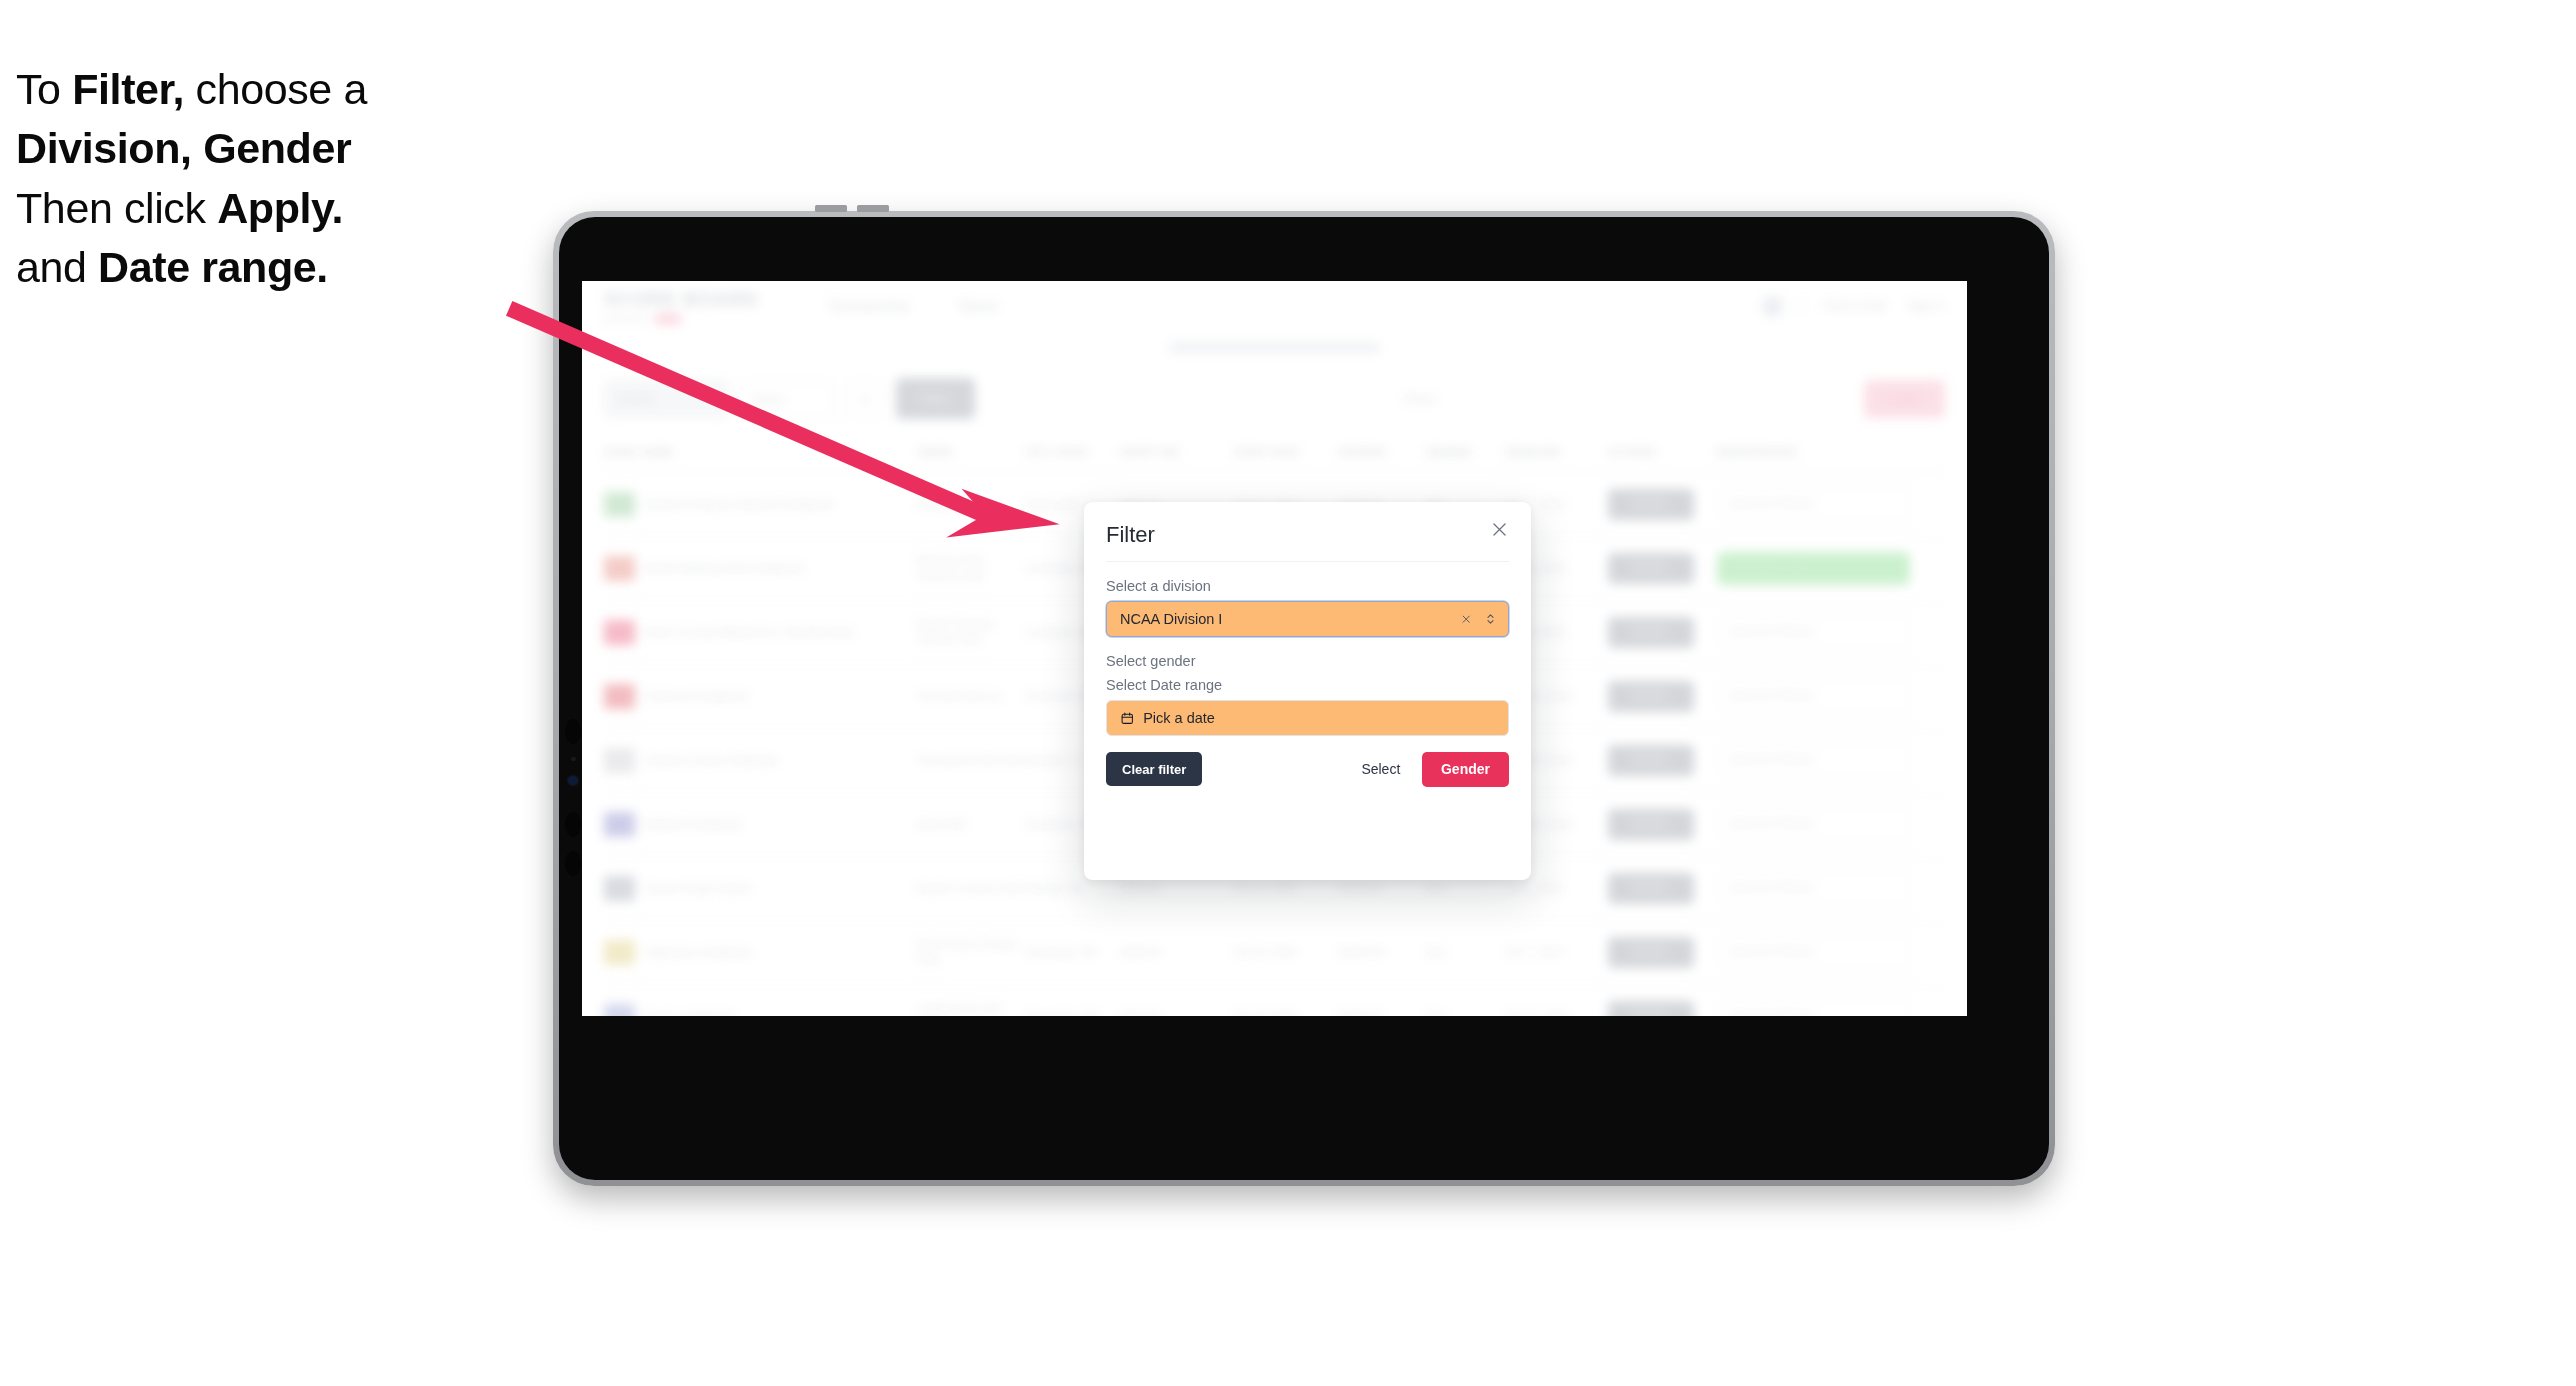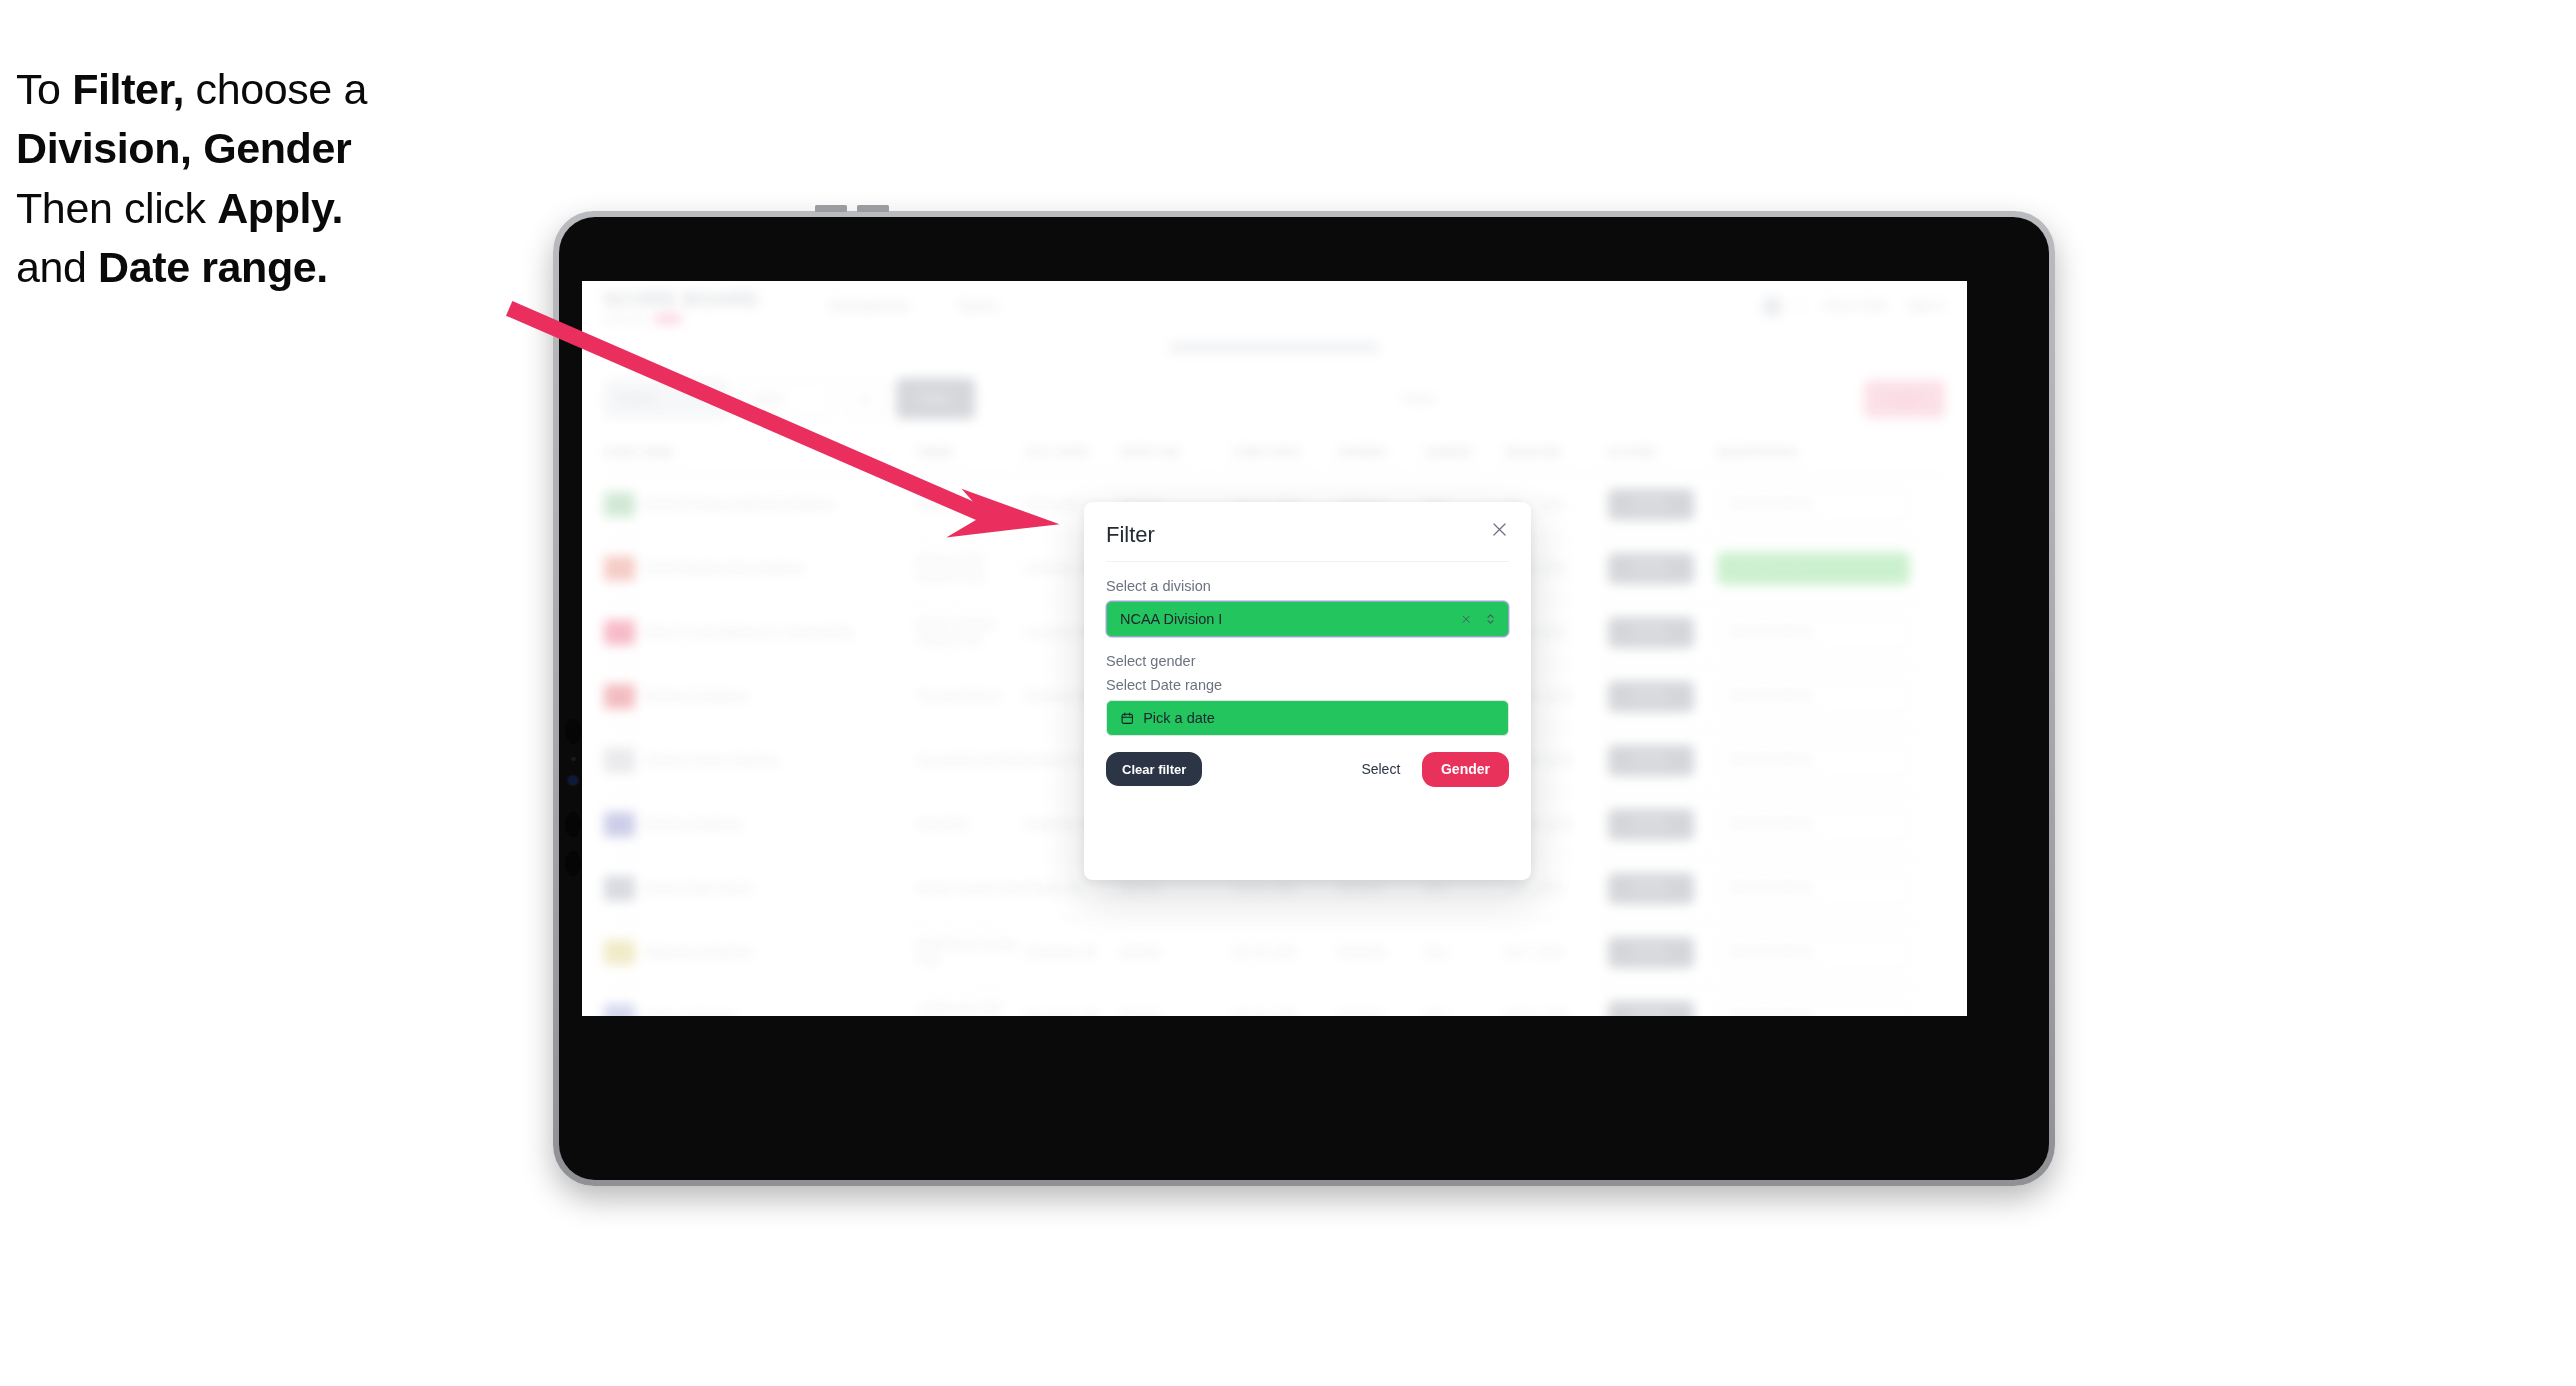--- a/index.html
+++ b/index.html
@@ -143,31 +143,31 @@
     position: relative;
   }
   .modal-title { font-size: 22px; color:#242b35; font-weight: 400; }
   .modal-close { position:absolute; right: 19px; top: 14.5px;
                  width: 25px; height: 25px; cursor:pointer;
                  display:flex; align-items:center; justify-content:center; }
   .modal-close svg { display:block; }
   .modal-divider { height:0.7px; background:#f0f1f3; margin: 13px 0 16px 0; }
   .field-label { font-size: 14.5px; color:#6b7280; margin-bottom: 7.3px; }
   .field {
-    height: 36px; border:0.7px solid #e1e3e8; border-radius: 5.8px; background:#22c55e;
+    height: 36px; border:0.7px solid #e1e3e8; border-radius: 5.8px; background:#fdba74;
     display:flex; align-items:center; padding: 0 10.2px 0 13px; margin-bottom: 16px;
   }
   .field.focused { border-color:#93a7cf; box-shadow: 0 0 0 0.7px #b9c7e4; }
   .field-value { font-size: 14.5px; color:#1f2430; flex: 1; }
   .field-icons { display:flex; align-items:center; gap: 10.2px; }
   .ico { width: 14.5px; height: 14.5px; display:flex; align-items:center; justify-content:center; }
   .cal-ico { margin-right: 8.7px; }
   .modal-footer { display:flex; align-items:center; margin-top: 13px; }
   .btn {
-    border:none; border-radius: 13px; cursor:pointer;
+    border:none; border-radius: 5px; cursor:pointer;
     font-family: "Liberation Sans", sans-serif;
   }
   .btn-clear { background:#2b3545; color:#fff; font-size:13px; font-weight:600;
                padding: 9.5px 16px; }
   .btn-cancel { background:transparent; color:#2b3545; font-size:14px;
                 padding: 9.5px 13px; margin-left:auto; }
   .btn-apply { background:#e8325c; color:#fff; font-size:14px; font-weight:600;
                padding: 9.5px 19px; margin-left: 8.7px; }
 
   

